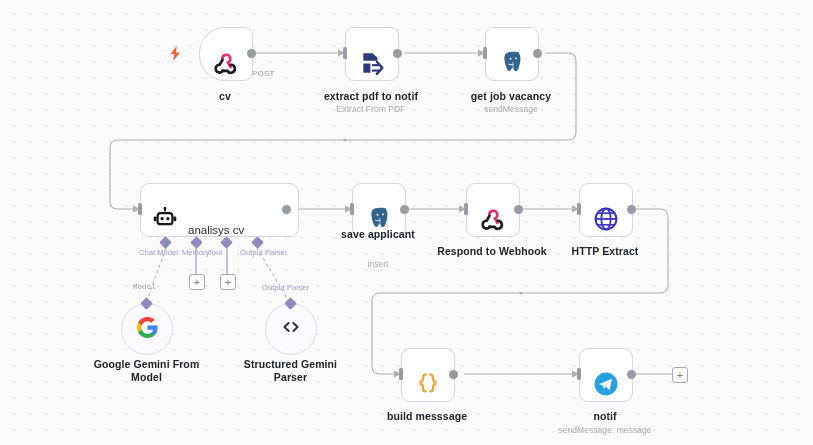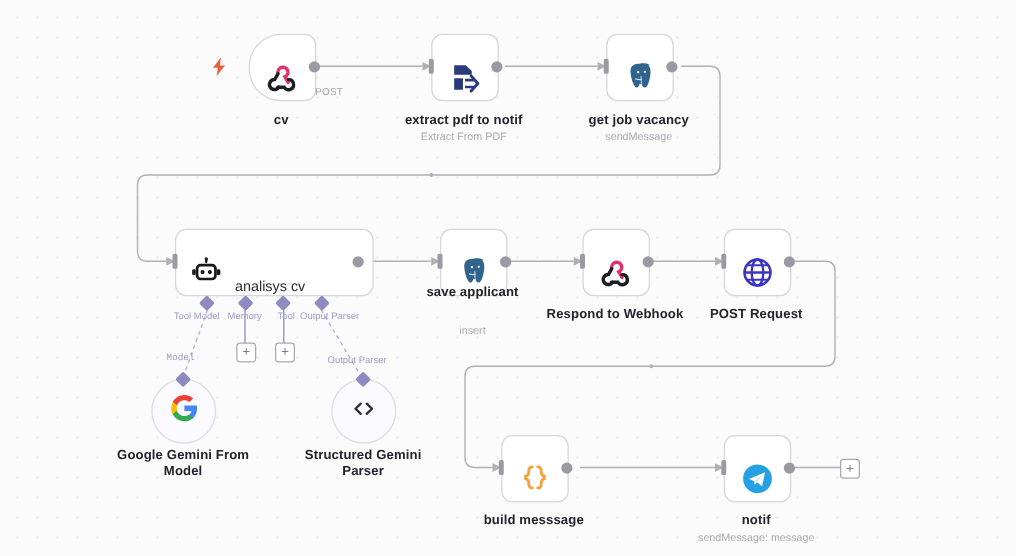--- a/index.html
+++ b/index.html
@@ -193,23 +193,23 @@
   </div>
   <div class="inport" style="left:-2px;top:20px;"></div>
   <div class="port" style="left:142px;top:21.5px;"></div>
 </div>
 
 <div class="diamond" style="left:161px;top:238px;"></div>
 <div class="diamond" style="left:192px;top:238px;"></div>
 <div class="diamond" style="left:222px;top:238px;"></div>
 <div class="diamond" style="left:253px;top:238px;"></div>
 
-<div class="ai-label" style="left:139px;top:248px;">Tool Model</div>
+<div class="ai-label" style="left:139px;top:248px;">Chat Model</div>
 <div class="ai-label" style="left:182px;top:248px;">Memory</div>
-<div class="ai-label" style="left:222px;top:248px;text-align:center;">Tool</div>
+<div class="ai-label" style="left:208px;top:248px;text-align:center;">Tool</div>
 <div class="ai-label" style="left:240px;top:248px;">Output Parser</div>
 
 <div class="plusbtn" style="left:189px;top:274px;">+</div>
 <div class="plusbtn" style="left:220px;top:274px;">+</div>
 
 <div class="ai-label" style="left:133px;top:283px;font-family:Liberation Mono, monospace;">Model</div>
 <div class="ai-label" style="left:262px;top:283px;">Output Parser</div>
 
 <div class="node" style="left:352px;top:183px;">
   <div class="nbox">
@@ -252,21 +252,21 @@
         <ellipse cx="12" cy="12" rx="4.3" ry="9.6" fill="none" stroke="#3a34c4" stroke-width="1.7"></ellipse>
         <path d="M2.6 12 h18.8" stroke="#3a34c4" stroke-width="1.7"></path>
         <path d="M4.2 6.6 h15.6" stroke="#3a34c4" stroke-width="1.5"></path>
         <path d="M4.2 17.4 h15.6" stroke="#3a34c4" stroke-width="1.5"></path>
       </svg>
     </span>
   </div>
   <div class="inport" style="left:-2px;top:20px;"></div>
   <div class="port" style="left:48px;top:21.5px;"></div>
 </div>
-<div class="caption" style="left:552px;top:245px;width:106px;">POST Request</div>
+<div class="caption" style="left:552px;top:245px;width:106px;">HTTP Extract</div>
 
 <div class="node" style="left:121px;top:303px;">
   <div class="ncircle">
     <span>
       <svg width="23" height="23" viewBox="0 0 48 48">
         <path fill="#4285F4" d="M45.1 24.5c0-1.6-.1-3.2-.4-4.7H24v8.9h11.8c-.5 2.7-2.1 5-4.4 6.6v5.5h7.1c4.2-3.8 6.6-9.5 6.6-16.3z"></path>
         <path fill="#34A853" d="M24 46c5.9 0 10.9-2 14.5-5.3l-7.1-5.5c-2 1.3-4.5 2.1-7.4 2.1-5.7 0-10.5-3.8-12.2-9H4.5v5.7C8.1 41.3 15.5 46 24 46z"></path>
         <path fill="#FBBC05" d="M11.8 28.3c-.4-1.3-.7-2.7-.7-4.3s.3-3 .7-4.3v-5.7H4.5C2.9 17.1 2 20.4 2 24s.9 6.9 2.5 10l7.3-5.7z"></path>
         <path fill="#EA4335" d="M24 10.7c3.2 0 6.1 1.1 8.4 3.3l6.3-6.3C34.9 4.1 29.9 2 24 2 15.5 2 8.1 6.7 4.5 13.7l7.3 5.7c1.7-5.2 6.5-8.7 12.2-8.7z"></path>
       </svg>

